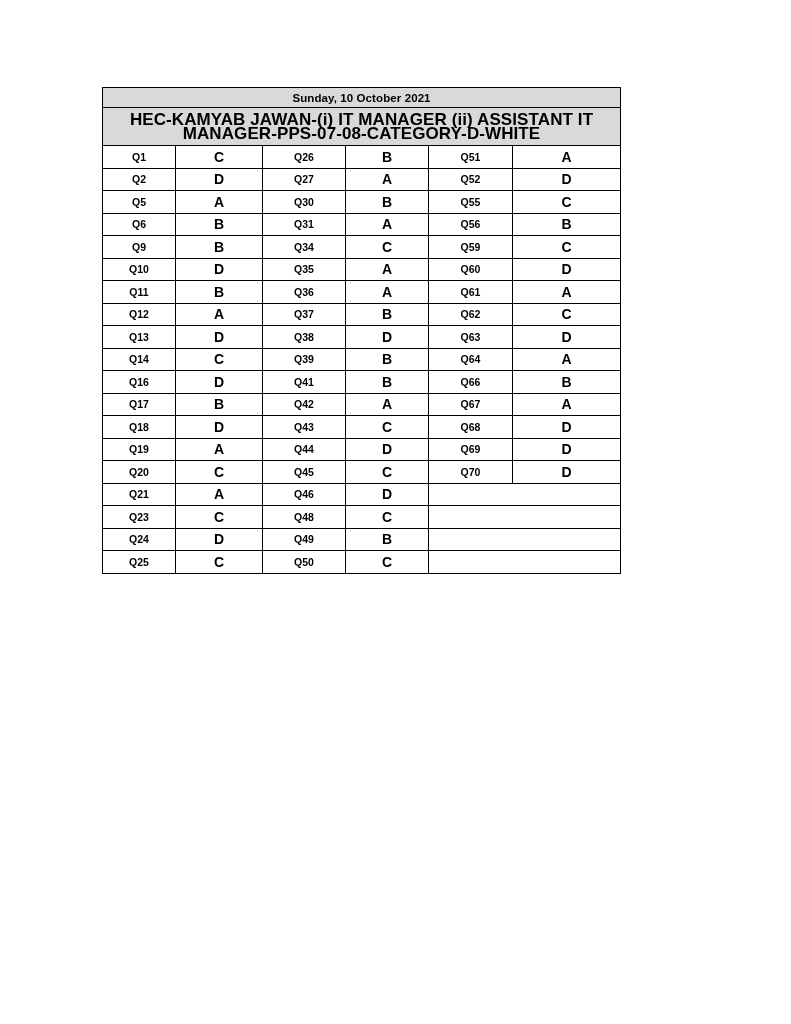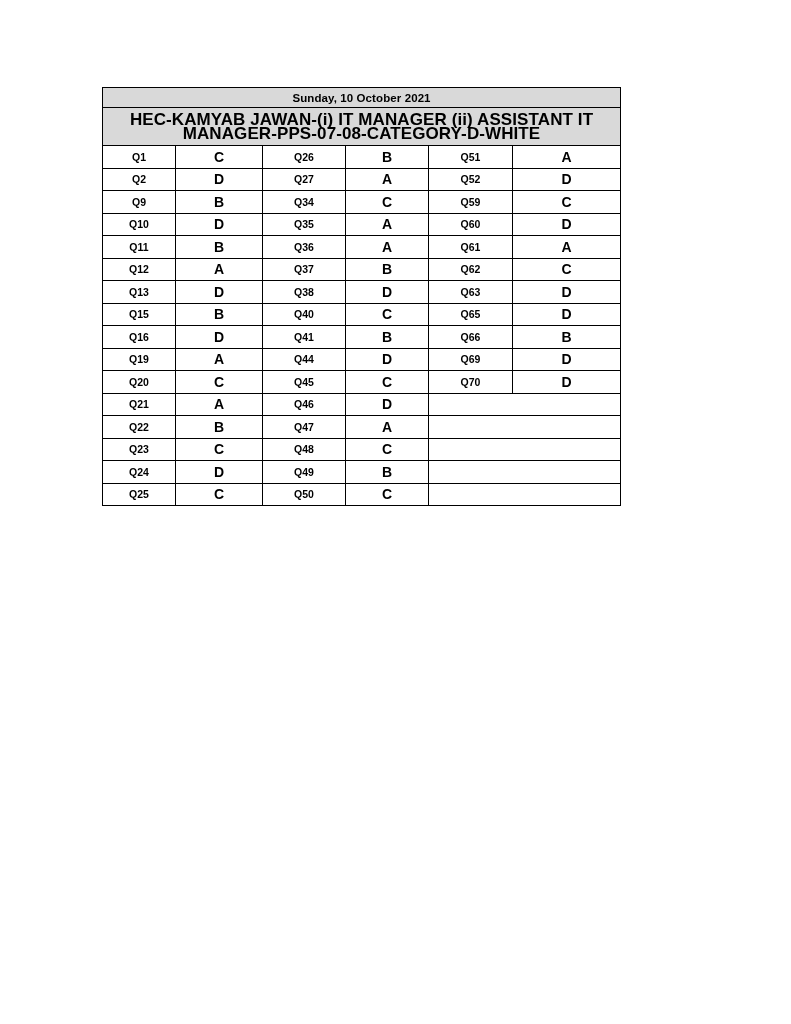--- a/index.html
+++ b/index.html
@@ -120,20 +120,36 @@
         </tr>
         <tr class="key-row">
           <td class="q-cell">Q2</td>
           <td class="a-cell">D</td>
           <td class="q-cell">Q27</td>
           <td class="a-cell">A</td>
           <td class="q-cell">Q52</td>
           <td class="a-cell">D</td>
         </tr>
         <tr class="key-row">
+          <td class="q-cell">Q5</td>
+          <td class="a-cell">A</td>
+          <td class="q-cell">Q30</td>
+          <td class="a-cell">B</td>
+          <td class="q-cell">Q55</td>
+          <td class="a-cell">C</td>
+        </tr>
+        <tr class="key-row">
+          <td class="q-cell">Q6</td>
+          <td class="a-cell">B</td>
+          <td class="q-cell">Q31</td>
+          <td class="a-cell">A</td>
+          <td class="q-cell">Q56</td>
+          <td class="a-cell">B</td>
+        </tr>
+        <tr class="key-row">
           <td class="q-cell">Q9</td>
           <td class="a-cell">B</td>
           <td class="q-cell">Q34</td>
           <td class="a-cell">C</td>
           <td class="q-cell">Q59</td>
           <td class="a-cell">C</td>
         </tr>
         <tr class="key-row">
           <td class="q-cell">Q10</td>
           <td class="a-cell">D</td>
@@ -160,36 +176,52 @@
         </tr>
         <tr class="key-row">
           <td class="q-cell">Q13</td>
           <td class="a-cell">D</td>
           <td class="q-cell">Q38</td>
           <td class="a-cell">D</td>
           <td class="q-cell">Q63</td>
           <td class="a-cell">D</td>
         </tr>
         <tr class="key-row">
-          <td class="q-cell">Q15</td>
-          <td class="a-cell">B</td>
-          <td class="q-cell">Q40</td>
-          <td class="a-cell">C</td>
-          <td class="q-cell">Q65</td>
-          <td class="a-cell">D</td>
+          <td class="q-cell">Q14</td>
+          <td class="a-cell">C</td>
+          <td class="q-cell">Q39</td>
+          <td class="a-cell">B</td>
+          <td class="q-cell">Q64</td>
+          <td class="a-cell">A</td>
         </tr>
         <tr class="key-row">
           <td class="q-cell">Q16</td>
           <td class="a-cell">D</td>
           <td class="q-cell">Q41</td>
           <td class="a-cell">B</td>
           <td class="q-cell">Q66</td>
           <td class="a-cell">B</td>
         </tr>
         <tr class="key-row">
+          <td class="q-cell">Q17</td>
+          <td class="a-cell">B</td>
+          <td class="q-cell">Q42</td>
+          <td class="a-cell">A</td>
+          <td class="q-cell">Q67</td>
+          <td class="a-cell">A</td>
+        </tr>
+        <tr class="key-row">
+          <td class="q-cell">Q18</td>
+          <td class="a-cell">D</td>
+          <td class="q-cell">Q43</td>
+          <td class="a-cell">C</td>
+          <td class="q-cell">Q68</td>
+          <td class="a-cell">D</td>
+        </tr>
+        <tr class="key-row">
           <td class="q-cell">Q19</td>
           <td class="a-cell">A</td>
           <td class="q-cell">Q44</td>
           <td class="a-cell">D</td>
           <td class="q-cell">Q69</td>
           <td class="a-cell">D</td>
         </tr>
         <tr class="key-row">
           <td class="q-cell">Q20</td>
           <td class="a-cell">C</td>
@@ -197,27 +229,20 @@
           <td class="a-cell">C</td>
           <td class="q-cell">Q70</td>
           <td class="a-cell">D</td>
         </tr>
         <tr class="key-row">
           <td class="q-cell">Q21</td>
           <td class="a-cell">A</td>
           <td class="q-cell">Q46</td>
           <td class="a-cell">D</td>
           <td colspan="2" class="blank-cell blank-first"></td>
-        </tr>
-        <tr class="key-row">
-          <td class="q-cell">Q22</td>
-          <td class="a-cell">B</td>
-          <td class="q-cell">Q47</td>
-          <td class="a-cell">A</td>
-          <td colspan="2" class="blank-cell"></td>
         </tr>
         <tr class="key-row">
           <td class="q-cell">Q23</td>
           <td class="a-cell">C</td>
           <td class="q-cell">Q48</td>
           <td class="a-cell">C</td>
           <td colspan="2" class="blank-cell"></td>
         </tr>
         <tr class="key-row">
           <td class="q-cell">Q24</td>

